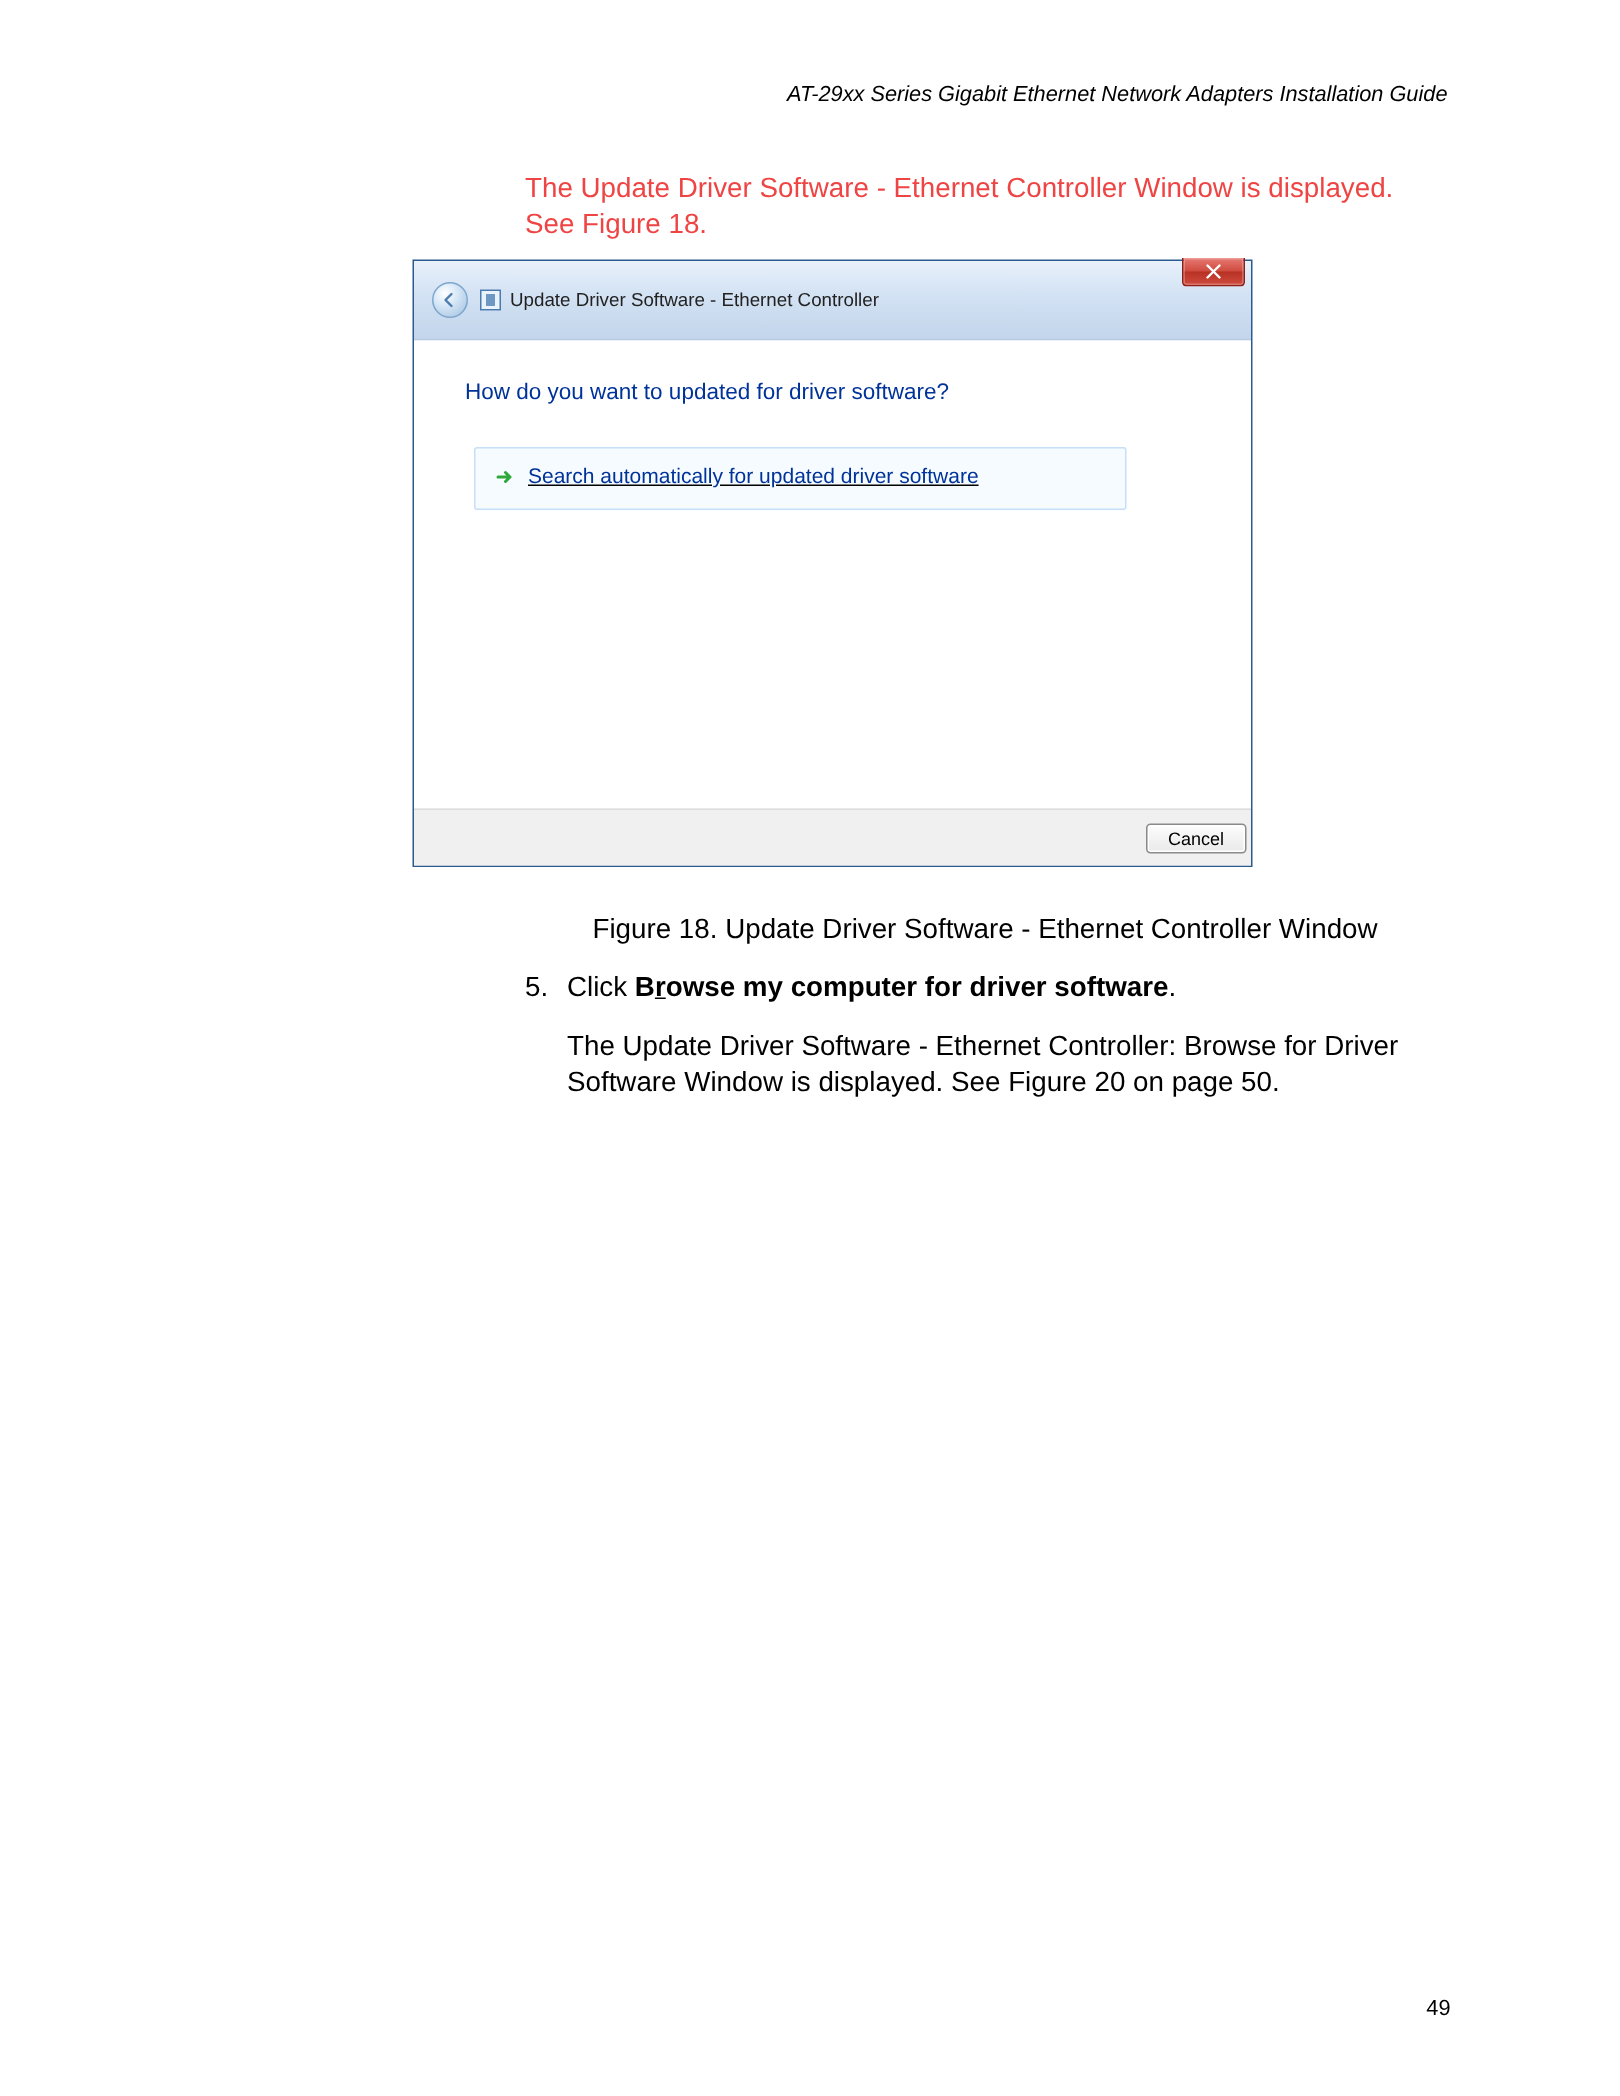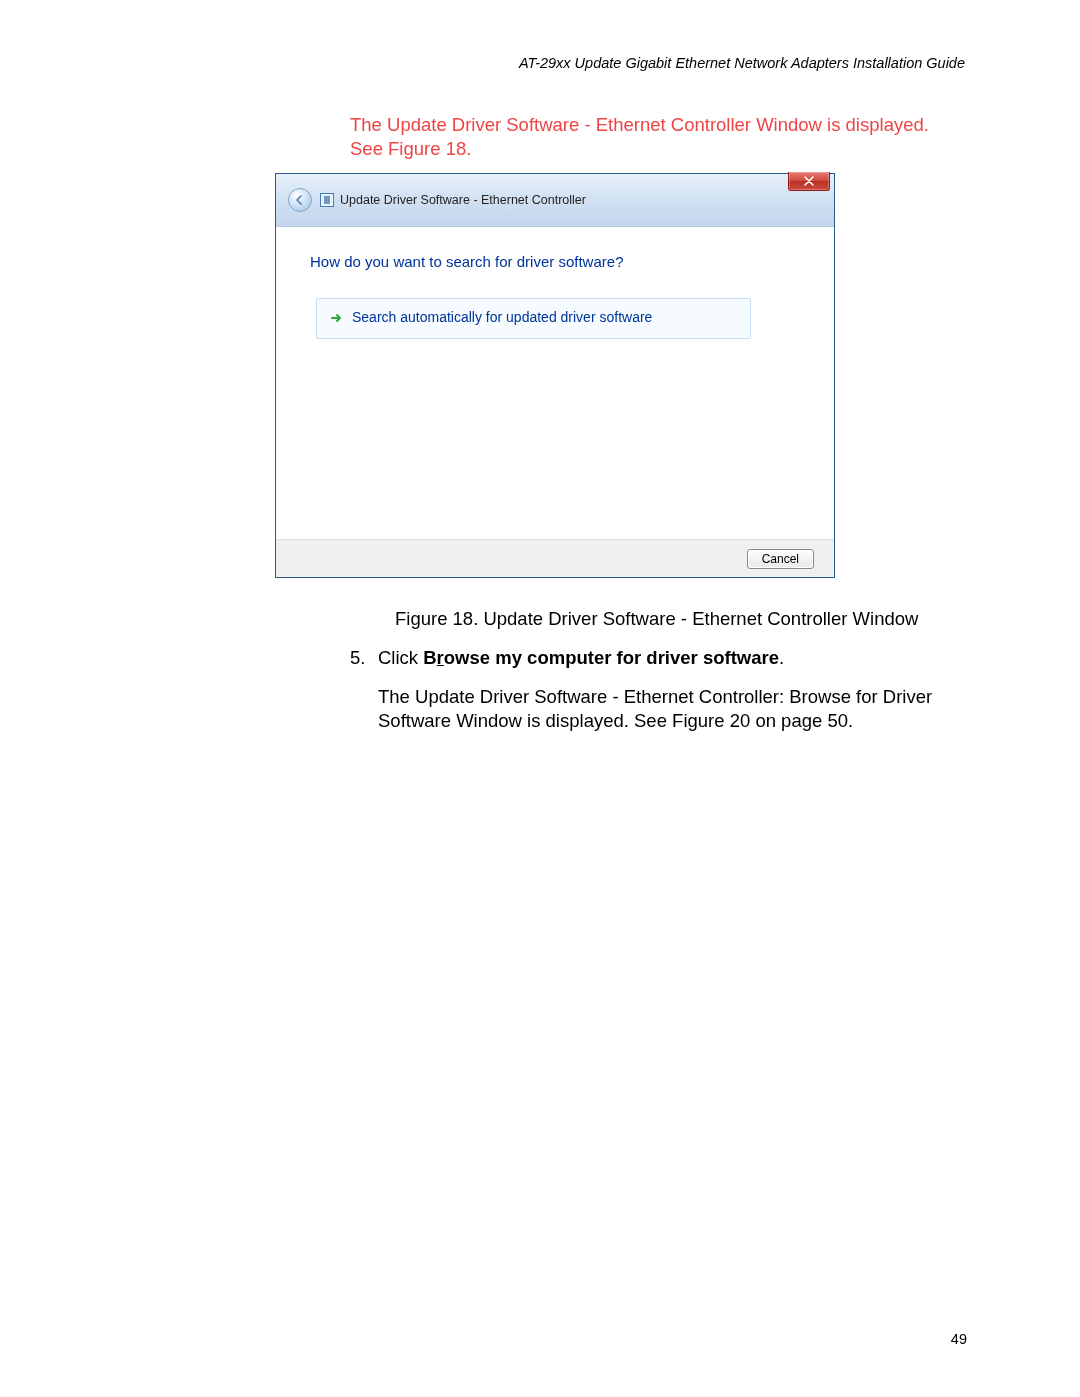--- a/index.html
+++ b/index.html
@@ -104,21 +104,21 @@
     padding: 10px 14px 10px 14px;
     width: 435px;
     position: relative;
   }
   .option.hover {
     border: 1px solid #c7dff6;
     background: #f5fbff;
     border-radius: 2px;
     padding: 9px 13px 9px 13px;
   }
-  .opt-row { display:flex; align-items:flex-start; }
+  .opt-row { display:flex; align-items:flex-start;text-decoration:underline; }
   .arrow-icon {
     width:14px; margin-right:8px; margin-top:3px; flex-shrink:0;
   }
   .opt-title {
     font-size: 14px;
     color: #003399;
     font-family: "Segoe UI", Arial, sans-serif;
     line-height: 1.3;
   }
   .opt-desc {
@@ -129,21 +129,21 @@
     margin-left: 22px;
     margin-top: 1px;
   }
   .option2 { margin-top: 18px; }
   .dialog-footer {
     position:absolute; left:0; right:0; bottom:0;
     height: 38px;
     background: #f0f0f0;
     border-top: 1px solid #dcdcdc;
     display:flex; align-items:center; justify-content:flex-end;
-    padding-right: 20px;
+    padding-right: 3px;
   }
   .cancel-btn {
     font-size: 12px;
     font-family: "Segoe UI", Arial, sans-serif;
     color:#000;
     background: linear-gradient(to bottom,#fdfdfd,#e9e9e9);
     border:1px solid #8a8a8a;
     border-radius:3px;
     padding: 2px 14px;
     box-shadow: inset 0 0 0 1px #fff;
@@ -179,21 +179,21 @@
     position:absolute;
     right: 113px;
     bottom: 50px;
     font-size: 14.5px;
     font-family: Arial, sans-serif;
   }
 </style>
 </head>
 <body>
 
-<div class="page-header">AT-29xx Update Gigabit Ethernet Network Adapters Installation Guide</div>
+<div class="page-header">AT-29xx Series Gigabit Ethernet Network Adapters Installation Guide</div>
 
 <div class="content">
   <p class="para">The Update Driver Software - Ethernet Controller Window is displayed. See Figure 18.</p>
 </div>
 
 <div class="dialog-wrap">
   <div class="dialog-titlebar">
     <div class="back-button">
       <svg width="12" height="12" viewBox="0 0 12 12">
         <path d="M7 2 L3 6 L7 10" stroke="#4d7bac" stroke-width="1.6" fill="none" stroke-linecap="round" stroke-linejoin="round"></path>
@@ -202,21 +202,21 @@
     <span class="ti-icon"></span>
     <span class="dialog-titlebar-text">Update Driver Software - Ethernet Controller</span>
     <div class="close-btn">
       <svg width="10" height="10" viewBox="0 0 10 10">
         <path d="M1 1 L9 9 M9 1 L1 9" stroke="#fff" stroke-width="1.6" stroke-linecap="round"></path>
       </svg>
     </div>
   </div>
 
   <div class="dialog-body">
-    <div class="dialog-question">How do you want to search for driver software?</div>
+    <div class="dialog-question">How do you want to updated for driver software?</div>
 
     <div class="option hover">
       <div class="opt-row">
         <span class="arrow-icon">
           <svg width="14" height="14" viewBox="0 0 14 14">
               <path d="M2 7 L10 7 M7 4 L10 7 L7 10" stroke="#2fa83b" stroke-width="2" fill="none" stroke-linecap="round" stroke-linejoin="round"></path>
             </svg>
         </span>
         <span class="opt-title">Search automatically for updated driver software</span>
       </div>

